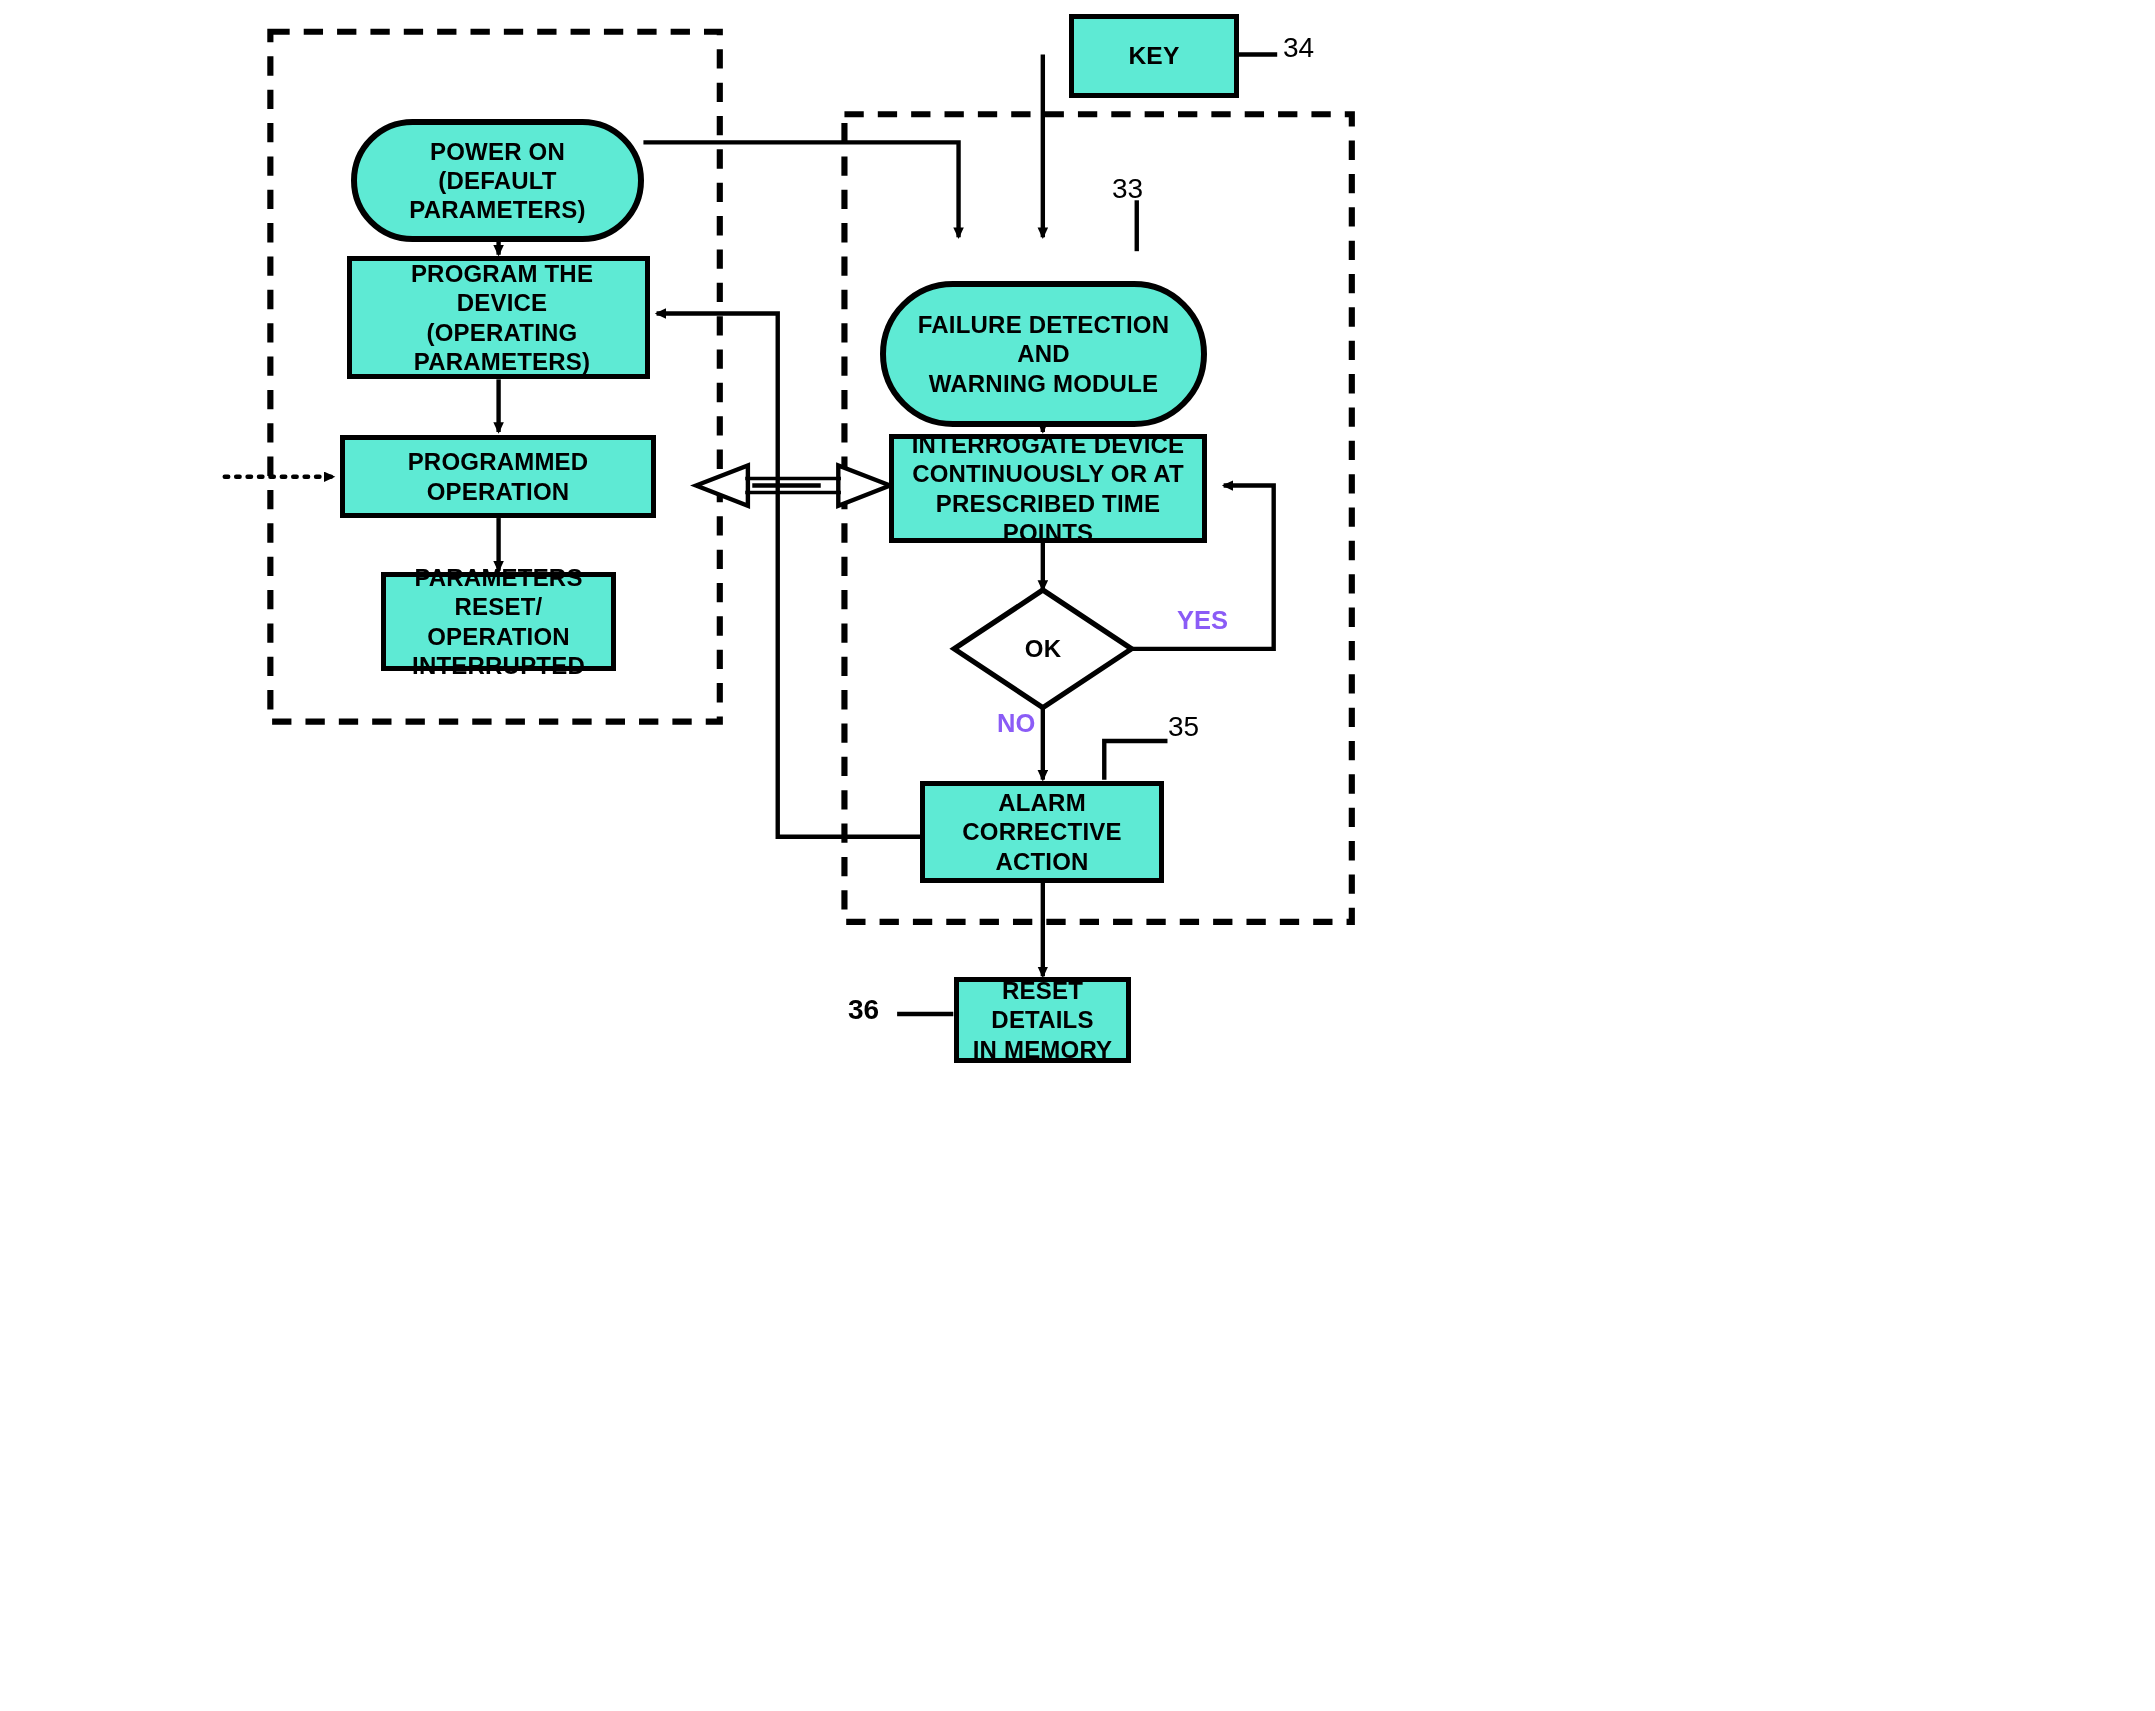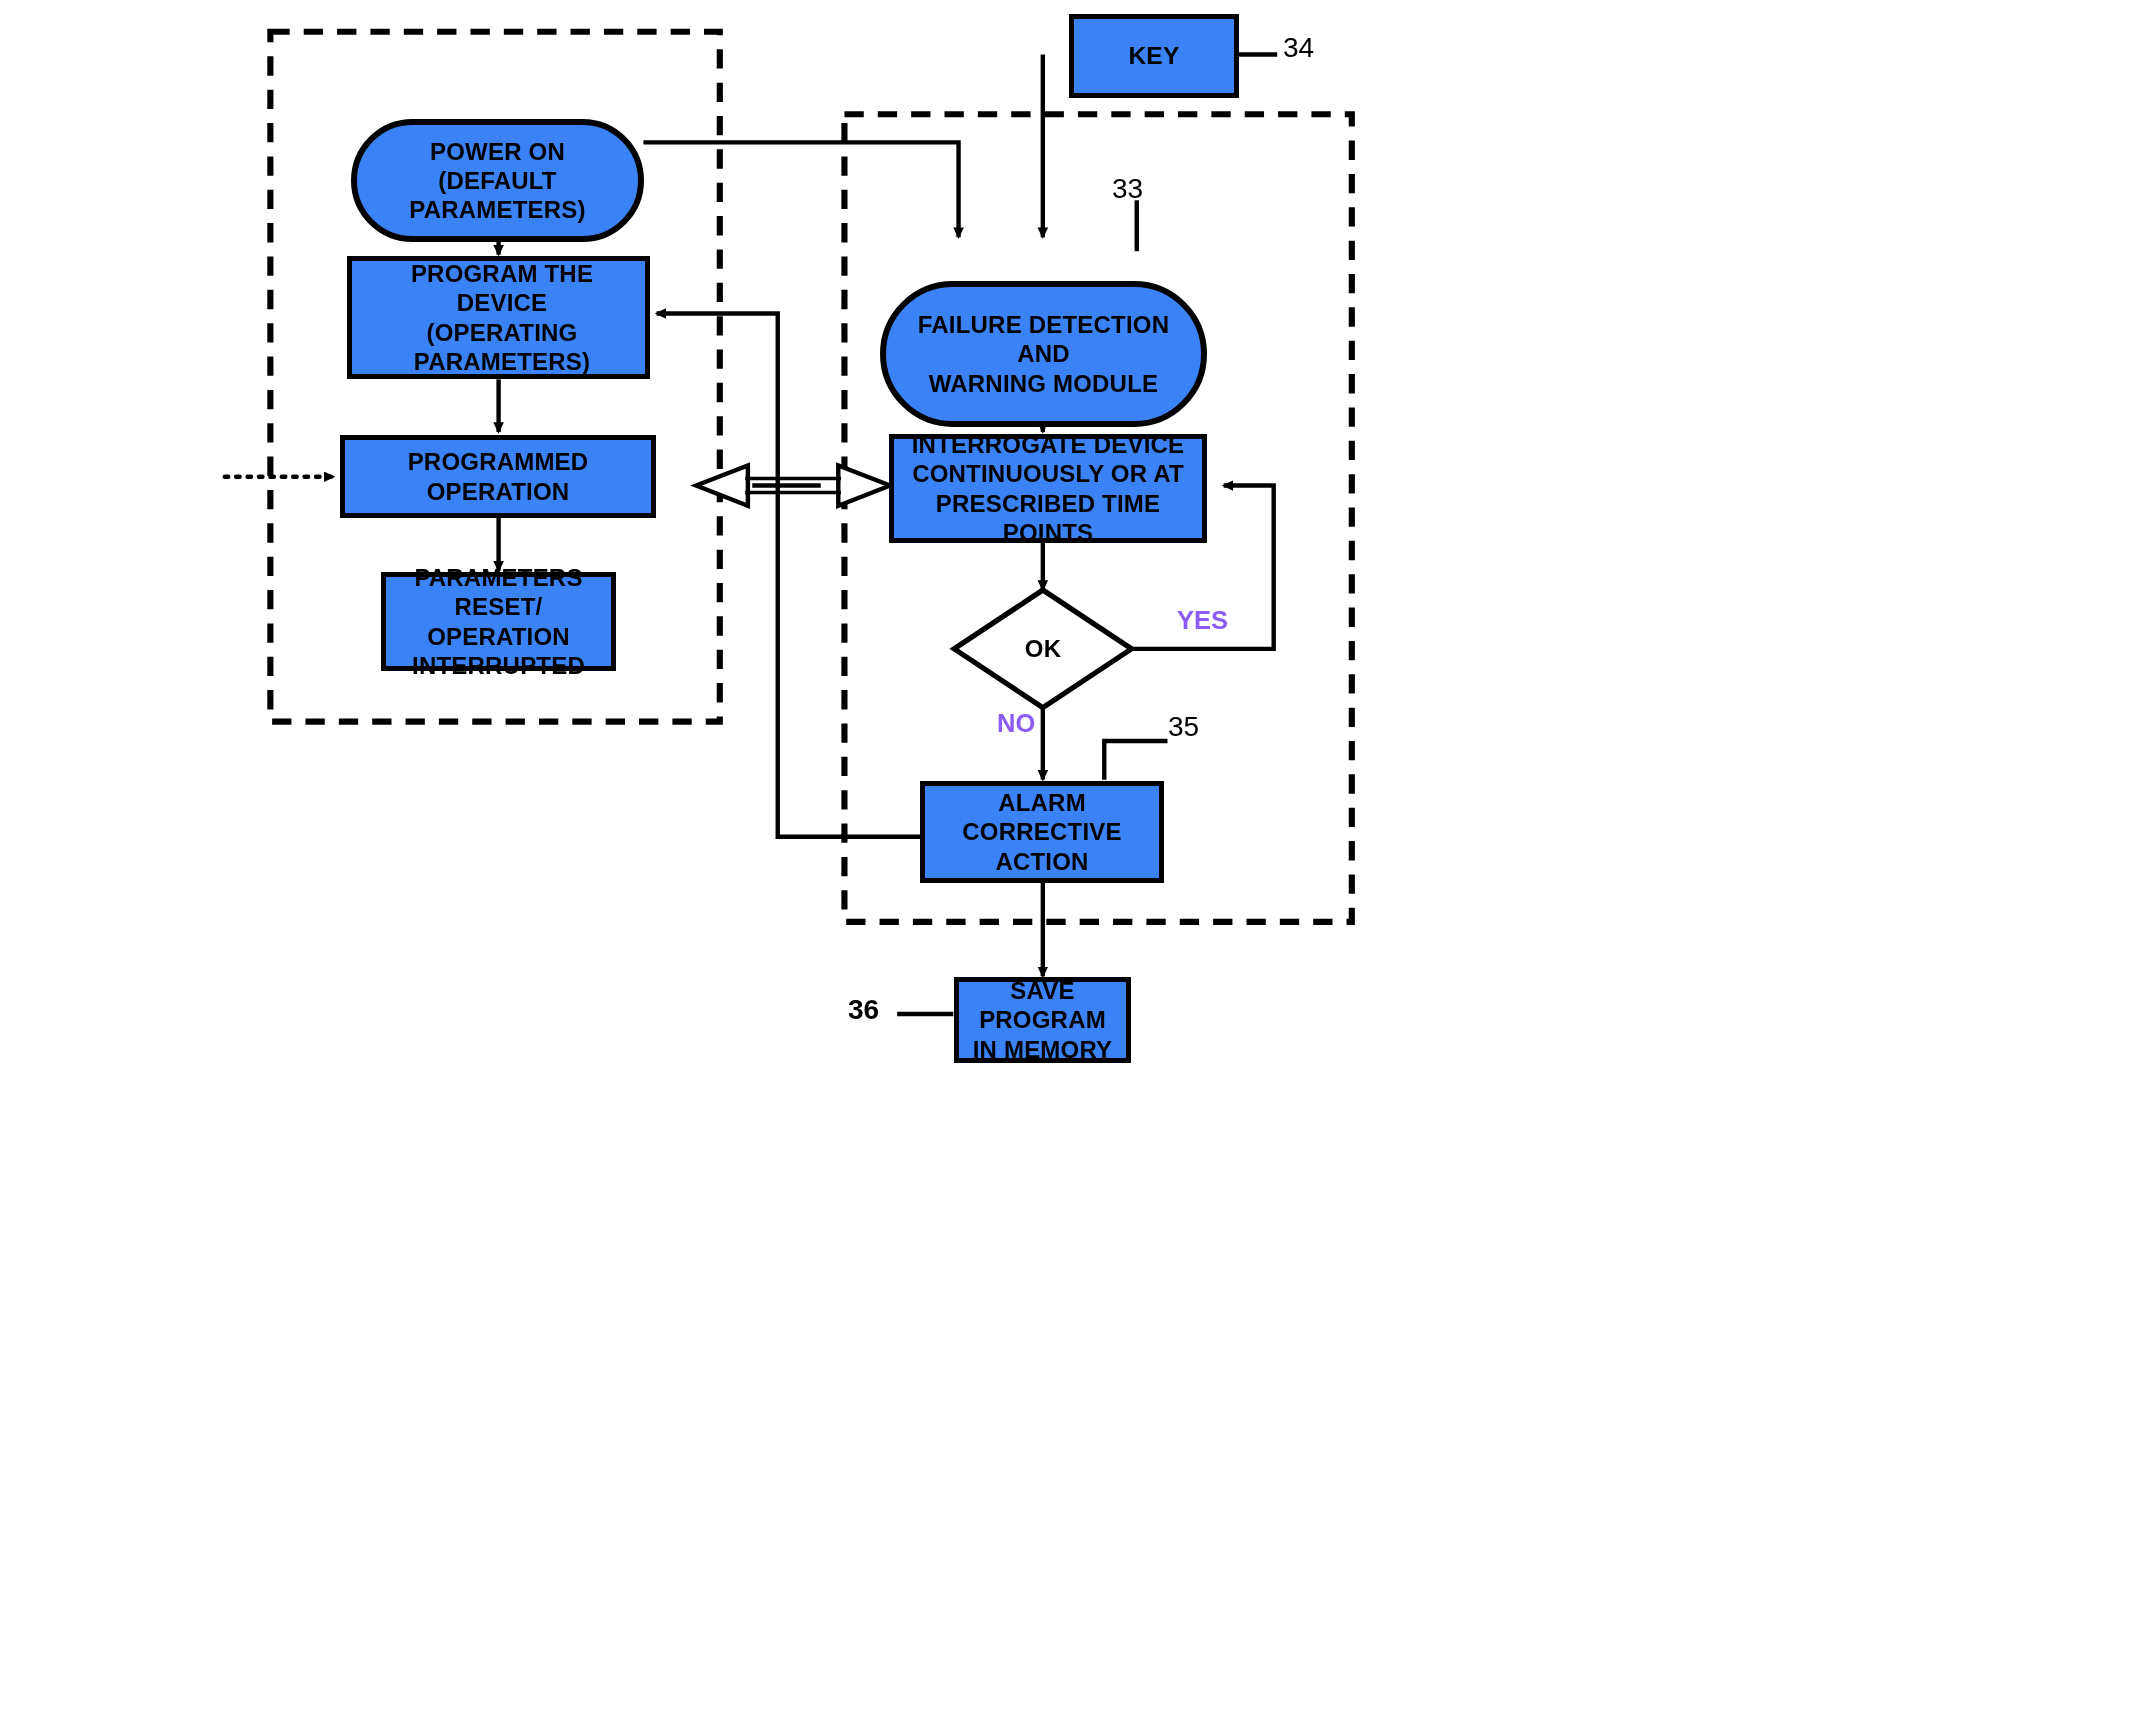--- a/index.html
+++ b/index.html
@@ -1,20 +1,20 @@
 <!DOCTYPE html>
 <html style="font-size:14px"><head>
 <meta charset="utf-8">
 <style>
   html,body{margin:0;padding:0;background:#fff;}
   #root{position:relative;width:2155px;height:1712px;background:#fff;
         font-family:"Liberation Sans", sans-serif;overflow:hidden;}
   svg.layer{position:absolute;left:0;top:0;width:2155px;height:1712px;}
   .node{position:absolute;display:flex;align-items:center;justify-content:center;
-        box-sizing:border-box;background:#3b82f6;text-align:center;color:#000;
+        box-sizing:border-box;background:#5eead4;text-align:center;color:#000;
         font-weight:bold;letter-spacing:0.2px;line-height:1.22;}
   .rect{border:5.3px solid #000;}
   .stadium{border:6.1px solid #000;border-radius:877px;margin-top:38px;}
   .node .txt{padding:0 8.8px;white-space:pre-line;}
   .reflabel{position:absolute;font-weight:bold;color:#000;}
   .edgelabel{position:absolute;font-weight:bold;color:#8b5cf6;}
 </style>
 </head>
 <body>
 
@@ -114,21 +114,21 @@
   <div class="node" style="left:986px;top:627px;width:114px;height:44px;font-size:24px;background:transparent;">
     <span class="txt">OK</span>
   </div>
 
   <div class="node rect" style="left:920px;top:781px;width:244px;height:102px;font-size:24px;">
     <span class="txt">ALARM
 CORRECTIVE ACTION</span>
   </div>
 
   <div class="node rect" style="left:954px;top:977px;width:177px;height:86px;font-size:24px;">
-    <span class="txt">SAVE PROGRAM
+    <span class="txt">RESET DETAILS
 IN MEMORY</span>
   </div>
 
   <div class="edgelabel" style="left:1177px;top:606px;font-size:25.5px;">YES</div>
   <div class="edgelabel" style="left:997px;top:709px;font-size:25.5px;">NO</div>
 
   <div class="reflabel" style="left:1283px;top:32px;font-size:28px;font-weight:normal;">34</div>
   <div class="reflabel" style="left:1112px;top:173px;font-size:28px;font-weight:normal;">33</div>
   <div class="reflabel" style="left:1168px;top:711px;font-size:28px;font-weight:normal;">35</div>
   <div class="reflabel" style="left:848px;top:994px;font-size:28px;font-weight:bold;">36</div>

